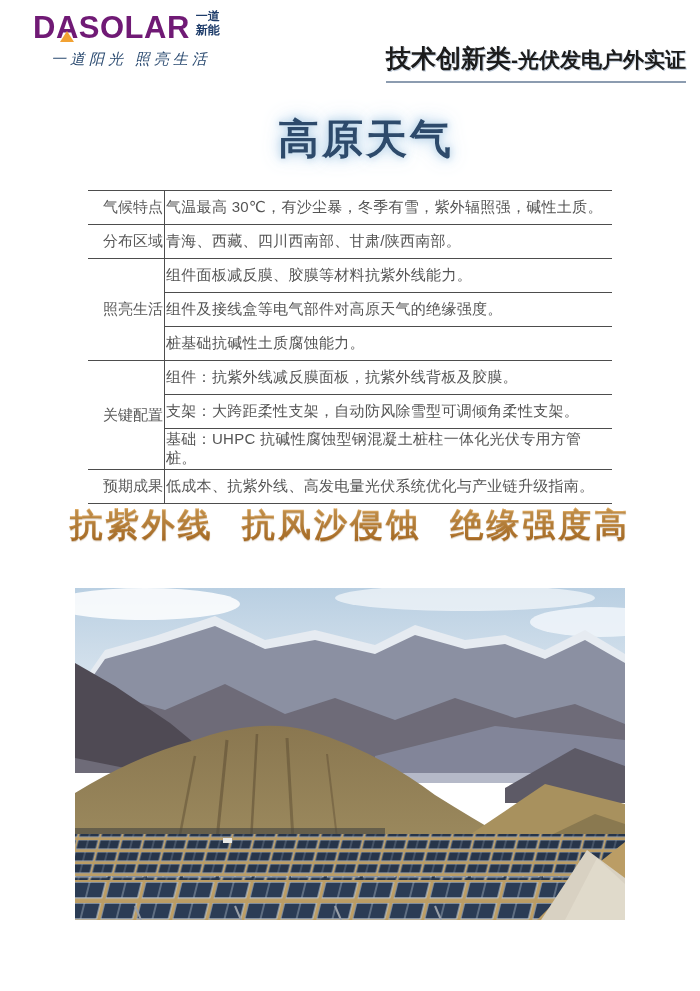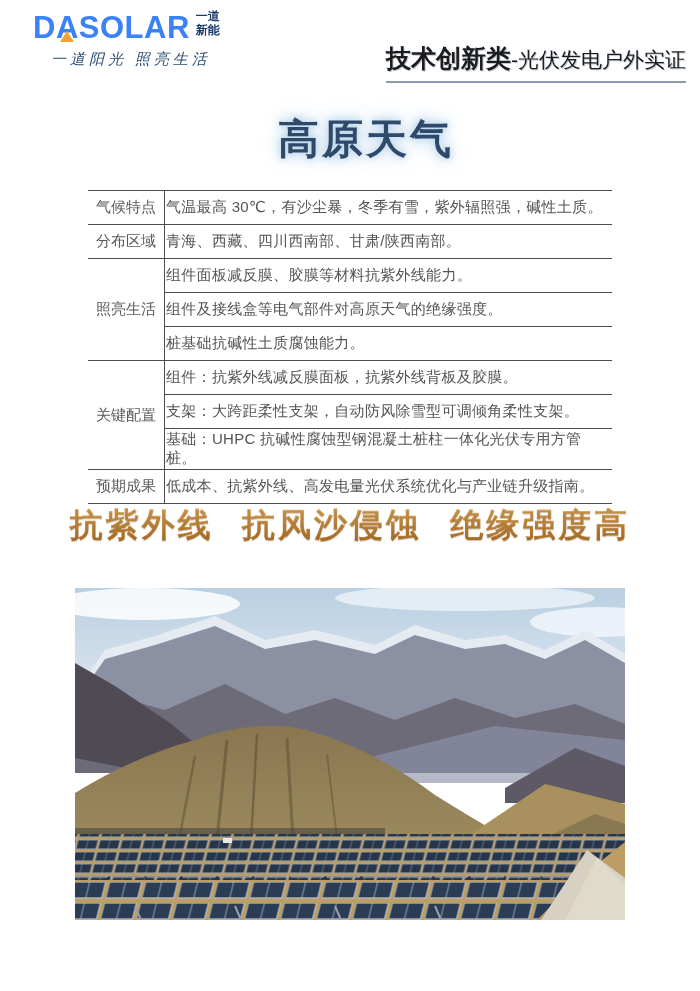--- a/index.html
+++ b/index.html
@@ -2,37 +2,37 @@
 <html><head>
 <meta charset="utf-8">
 <style>
   html,body{margin:0;padding:0;background:#ffffff;}
   body{font-family:"Liberation Sans","DejaVu Sans",sans-serif;}
   .page{position:relative;width:700px;height:991px;background:#ffffff;overflow:hidden;}
 
   
   .logo{position:absolute;left:33px;top:12px;width:220px;}
   .logo-row{position:relative;display:flex;align-items:flex-start;}
-  .wordmark{position:relative;font-size:31px;font-weight:bold;color:#3b82f6;letter-spacing:.5px;line-height:1;}
+  .wordmark{position:relative;font-size:31px;font-weight:bold;color:#701a75;letter-spacing:.5px;line-height:1;}
   .tri{position:absolute;left:27px;bottom:1px;width:0;height:0;border-left:7px solid transparent;border-right:7px solid transparent;border-bottom:11px solid #f2a233;}
   .cn-name{margin-left:6px;font-size:12px;font-weight:bold;color:#1e3c6a;line-height:1.15;margin-top:-2px;}
   .tagline{margin-top:7px;margin-left:18px;font-size:15px;color:#2a4a70;font-family:"Liberation Serif","DejaVu Serif",serif;font-style:italic;letter-spacing:4px;white-space:nowrap;}
 
   .category{position:absolute;top:42px;right:14px;padding-bottom:6px;border-bottom:2px solid #8c9cb0;white-space:nowrap;text-shadow:1px 1px 0 rgba(140,160,185,.55);}
   .category .big{font-size:25px;font-weight:bold;color:#1c1c1c;}
-  .category .small{font-size:21px;font-weight:normal;color:#1c1c1c;}
+  .category .small{font-size:21px;font-weight:bold;color:#1c1c1c;}
 
   
   .page-title{position:absolute;top:112px;left:0;width:700px;text-align:center;font-size:41px;font-weight:bold;letter-spacing:3px;color:#2d4a6b;text-shadow:0 0 6px #bdd6e8,0 0 12px #c9def0,0 0 20px rgba(175,208,235,.85);padding-left:16px;}
 
   
   .spec-table{position:absolute;top:190px;left:88px;width:524px;border-collapse:collapse;table-layout:fixed;border-top:1.5px solid #4d4d4d;border-bottom:1.5px solid #4d4d4d;}
   .spec-table td{height:31px;border-top:1px solid #4d4d4d;font-size:15px;color:#545454;vertical-align:middle;}
   .spec-table tr:first-child td{border-top:none;}
-  .spec-table td.lbl{width:74px;text-align:center;color:#595959;margin-left:7px;}
+  .spec-table td.lbl{width:74px;text-align:right;color:#595959;margin-left:7px;}
   .spec-table td.val{border-left:1.5px solid #4d4d4d;padding-left:1px;letter-spacing:.3px;}
 
   
   .slogan{position:absolute;top:503px;left:0;width:700px;text-align:center;font-size:33px;font-weight:bold;letter-spacing:3px;word-spacing:16px;color:#c0873c;text-shadow:0 1px 1px rgba(130,80,20,.35);}
   @supports (-webkit-background-clip:text){
     .slogan{background:linear-gradient(180deg,#e2b068 15%,#b5762e 85%);-webkit-background-clip:text;background-clip:text;color:transparent;}
   }
 
   
   .photo{position:absolute;top:588px;left:75px;width:550px;height:332px;overflow:hidden;}

